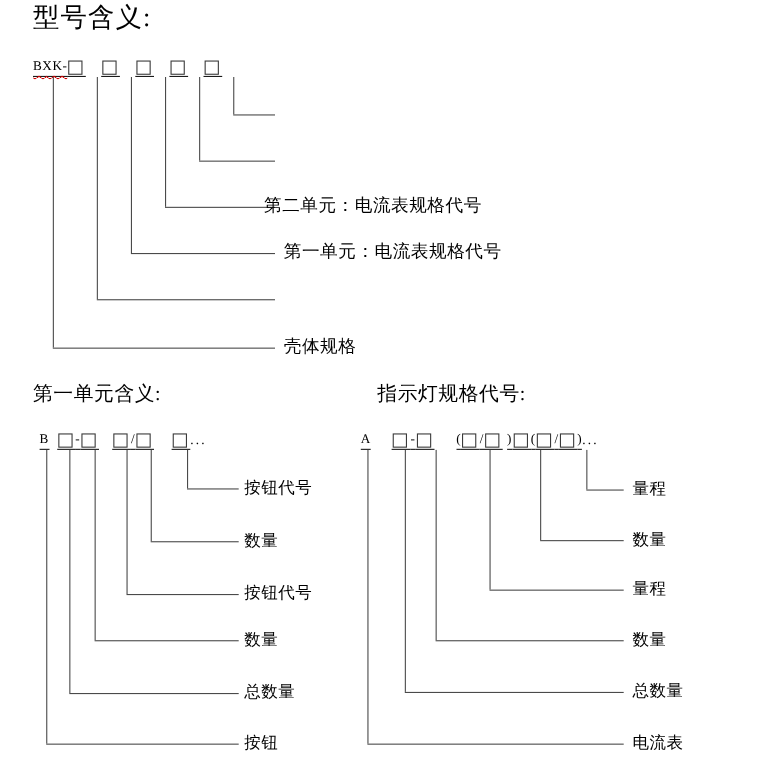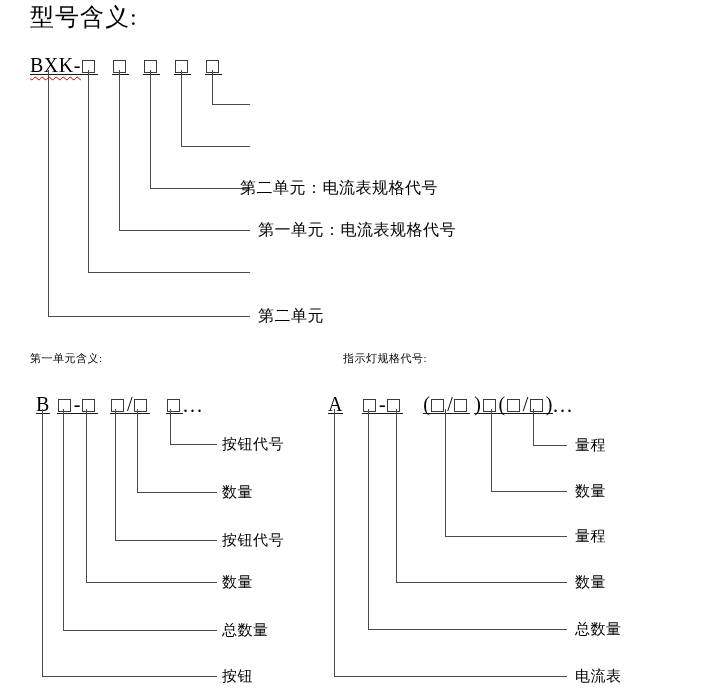--- a/index.html
+++ b/index.html
@@ -11,28 +11,28 @@
     font-family:"Liberation Serif","DejaVu Serif",serif;
     color:#000;
   }
   .title{
     position:absolute;left:30px;top:6px;
     font-size:24px;line-height:22px;letter-spacing:1px;
     white-space:nowrap;
   }
   .subheader{
     position:absolute;top:349px;
-    font-size:11px;line-height:18px;letter-spacing:0.5px;
+    font-size:18px;line-height:18px;letter-spacing:0.5px;
     white-space:nowrap;
   }
   #h1{left:30px;}
   #h2{left:343px;}
   .formula{
     position:absolute;height:18px;
-    font-size:20px;white-space:nowrap;
+    font-size:12px;white-space:nowrap;
   }
   #f-top{left:30px;top:52px;}
   #f-left{left:36px;top:391px;}
   #f-right{left:328px;top:391px;}
   .seg{display:inline-block;vertical-align:bottom;height:17px;}
   .seg.u{border-bottom:1px solid #1a1a1a;}
   .seg.txt{line-height:17px;letter-spacing:0.5px;}
   .seg.dots{line-height:17px;letter-spacing:2px;}
   .seg.gap{height:17px;}
   .box{
@@ -62,21 +62,21 @@
 
   <div class="formula" id="f-top"><span class="seg u txt squig">BXK-</span><span class="seg u"><span class="box"></span></span><span class="seg gap" style="width: 14px;"></span><span class="seg u"><span class="box"></span></span><span class="seg gap" style="width: 14px;"></span><span class="seg u"><span class="box"></span></span><span class="seg gap" style="width: 14px;"></span><span class="seg u"><span class="box"></span></span><span class="seg gap" style="width: 14px;"></span><span class="seg u"><span class="box"></span></span></div>
 
   <div class="subheader" id="h1">第一单元含义:</div>
   <div class="subheader" id="h2">指示灯规格代号:</div>
 
   <div class="formula" id="f-left"><span class="seg u txt">B</span><span class="seg gap" style="width: 7px;"></span><span class="seg u"><span class="box"></span></span><span class="seg u txt">-</span><span class="seg u"><span class="box"></span></span><span class="seg gap" style="width: 12px;"></span><span class="seg u"><span class="box"></span></span><span class="seg u txt">/</span><span class="seg u"><span class="box"></span></span><span class="seg gap" style="width: 16px;"></span><span class="seg u"><span class="box"></span></span><span class="seg dots">...</span></div>
   <div class="formula" id="f-right"><span class="seg u txt">A</span><span class="seg gap" style="width: 19px;"></span><span class="seg u"><span class="box"></span></span><span class="seg u txt">-</span><span class="seg u"><span class="box"></span></span><span class="seg gap" style="width: 20px;"></span><span class="seg u txt">(</span><span class="seg u"><span class="box"></span></span><span class="seg u txt">/</span><span class="seg u"><span class="box"></span></span><span class="seg gap" style="width: 4px;"></span><span class="seg u txt">)</span><span class="seg u"><span class="box"></span></span><span class="seg u txt">(</span><span class="seg u"><span class="box"></span></span><span class="seg u txt">/</span><span class="seg u"><span class="box"></span></span><span class="seg u txt">)</span><span class="seg dots">...</span></div>
 <div class="vline" style="left: 48px; top: 70px; height: 246px; background: rgb(74, 74, 74);"></div>
     <div class="hline" style="left: 48px; top: 316px; width: 202px; background: rgb(74, 74, 74);"></div>
-    <div class="clabel lbl-top" style="left: 258px; top: 307px;">第二单元</div>
+    <div class="clabel lbl-top" style="left: 258px; top: 307px;">壳体规格</div>
     <div class="vline" style="left: 88px; top: 70px; height: 202px; background: rgb(74, 74, 74);"></div>
     <div class="hline" style="left: 88px; top: 272px; width: 162px; background: rgb(74, 74, 74);"></div>
     <div class="vline" style="left: 119px; top: 70px; height: 160px; background: rgb(74, 74, 74);"></div>
     <div class="hline" style="left: 119px; top: 230px; width: 131px; background: rgb(74, 74, 74);"></div>
     <div class="clabel lbl-top" style="left: 258px; top: 221px;">第一单元：电流表规格代号</div>
     <div class="vline" style="left: 150px; top: 70px; height: 118px; background: rgb(74, 74, 74);"></div>
     <div class="hline" style="left: 150px; top: 188px; width: 100px; background: rgb(74, 74, 74);"></div>
     <div class="clabel lbl-top" style="left: 240px; top: 179px;">第二单元：电流表规格代号</div>
     <div class="vline" style="left: 181px; top: 70px; height: 76px; background: rgb(74, 74, 74);"></div>
     <div class="hline" style="left: 181px; top: 146px; width: 69px; background: rgb(74, 74, 74);"></div>

